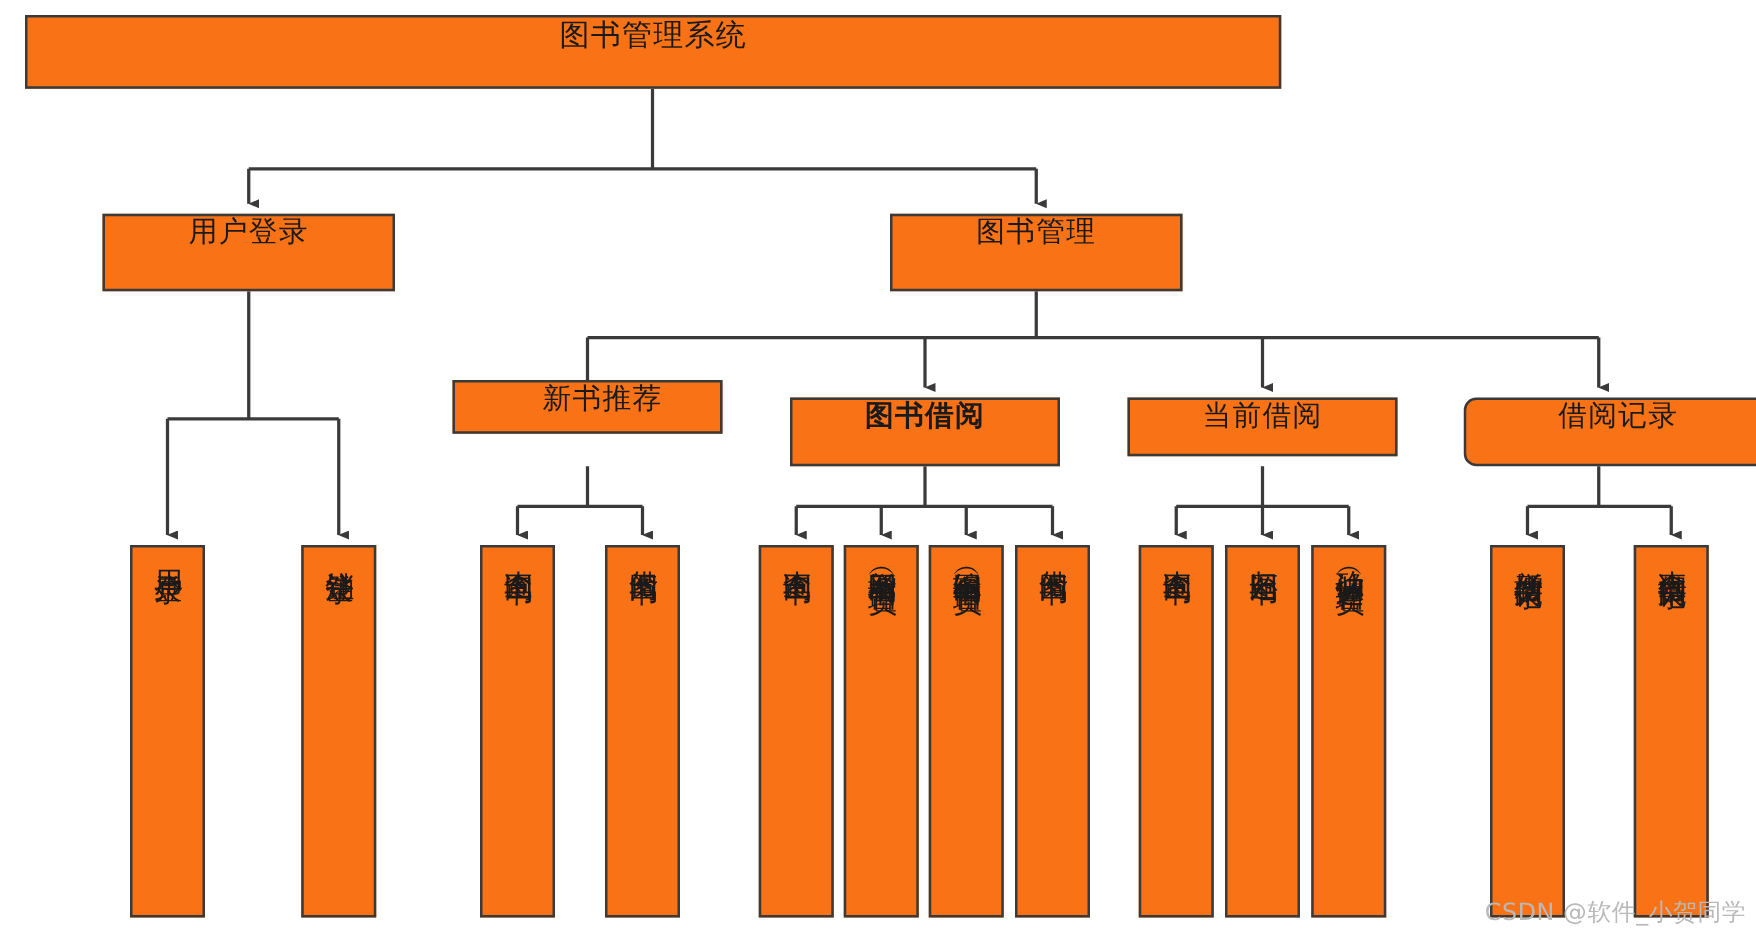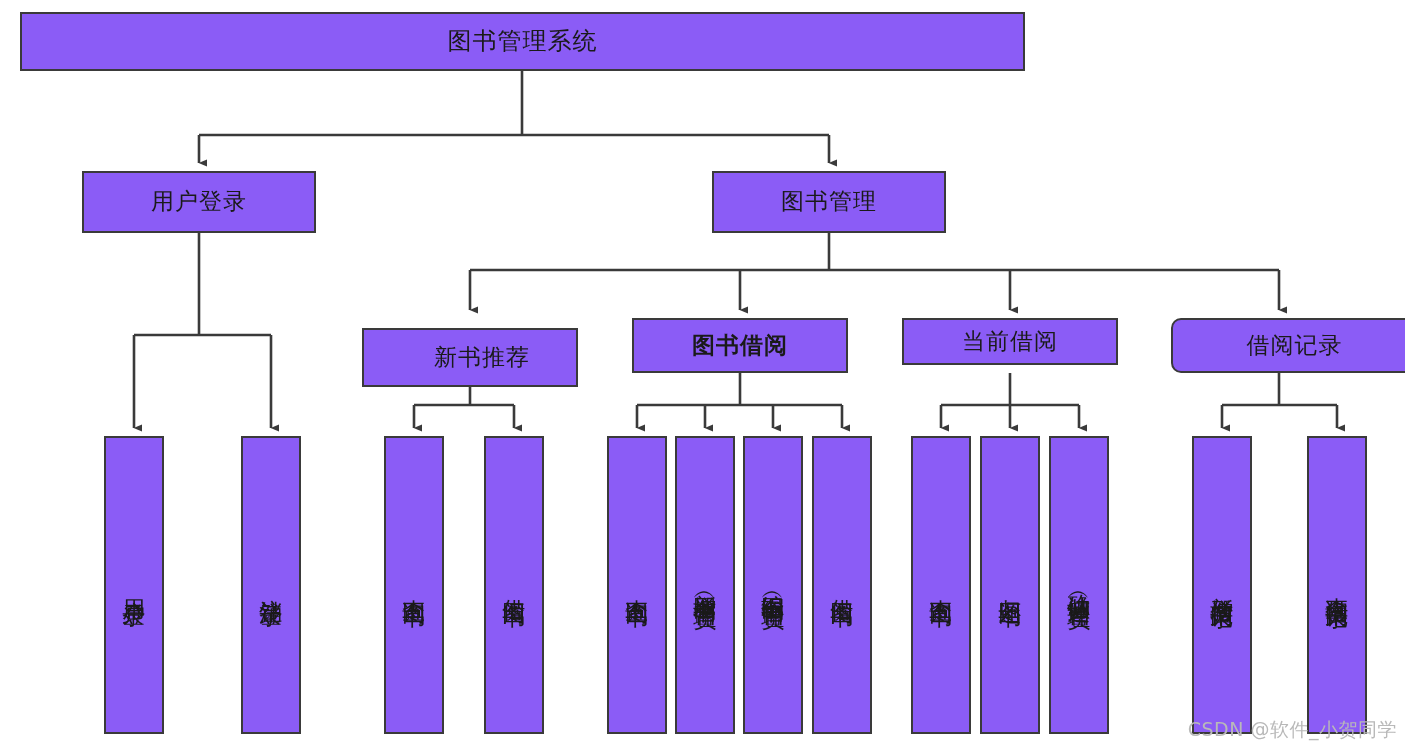--- a/index.html
+++ b/index.html
@@ -21,24 +21,23 @@
   #edge-layer {
     position: absolute;
     left: 0;
     top: 0;
     width: 1405px;
     height: 747px;
   }
   .node {
     position: absolute;
     box-sizing: border-box;
-    background: #8b5cf6;
+    background: #f97316;
     border: 2px solid #3a3a3a;
     display: flex;
-    align-items: center;
     justify-content: center;
     color: #1a1a1a;
   }
   .node.horiz {
     font-size: 23px;
     letter-spacing: 1px;
     line-height: 1.2;
   }
   .node.title-node {
     font-size: 24px;
@@ -126,21 +125,21 @@
     <span>图书管理系统</span>
   </div>
 
   <div class="node horiz" style="left:82px; top:171px; width:234px; height:62px;">
     <span>用户登录</span>
   </div>
   <div class="node horiz" style="left:712px; top:171px; width:234px; height:62px;">
     <span>图书管理</span>
   </div>
 
-  <div class="node horiz" style="left:362px; top:328px; width:216px; height:59px;padding-left:24px;">
+  <div class="node horiz" style="left:362px; top:304px; width:216px; height:43px;padding-left:24px;">
     <span>新书推荐</span>
   </div>
   <div class="node horiz" style="left:632px; top:318px; width:216px; height:55px;font-weight:bold;">
     <span>图书借阅</span>
   </div>
   <div class="node horiz" style="left:902px; top:318px; width:216px; height:47px;">
     <span>当前借阅</span>
   </div>
   <div class="node horiz" style="left:1171px; top:318px; width:247px; height:55px;border-radius:10px;">
     <span>借阅记录</span>

